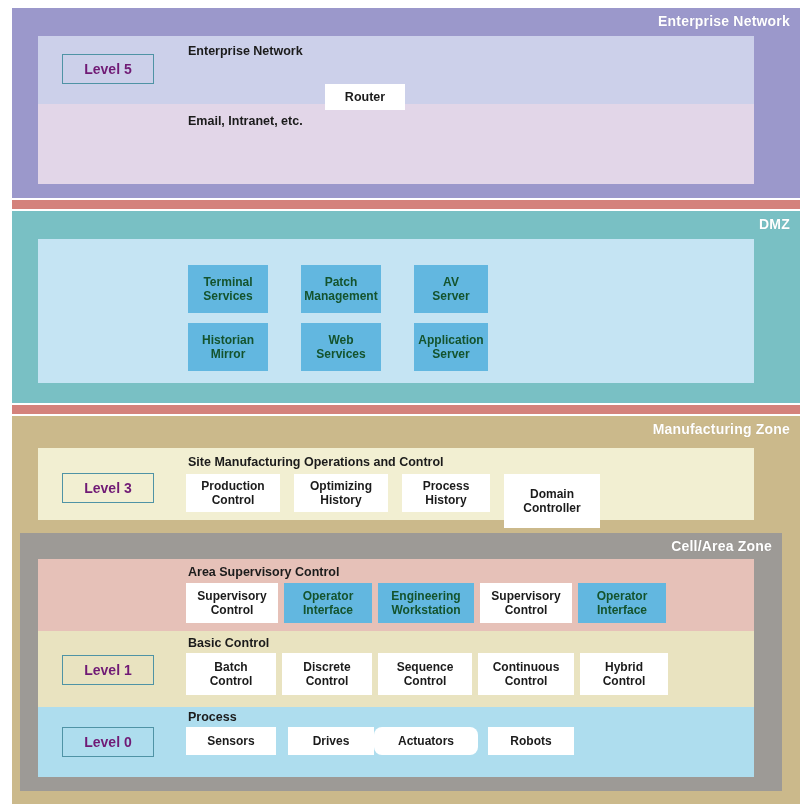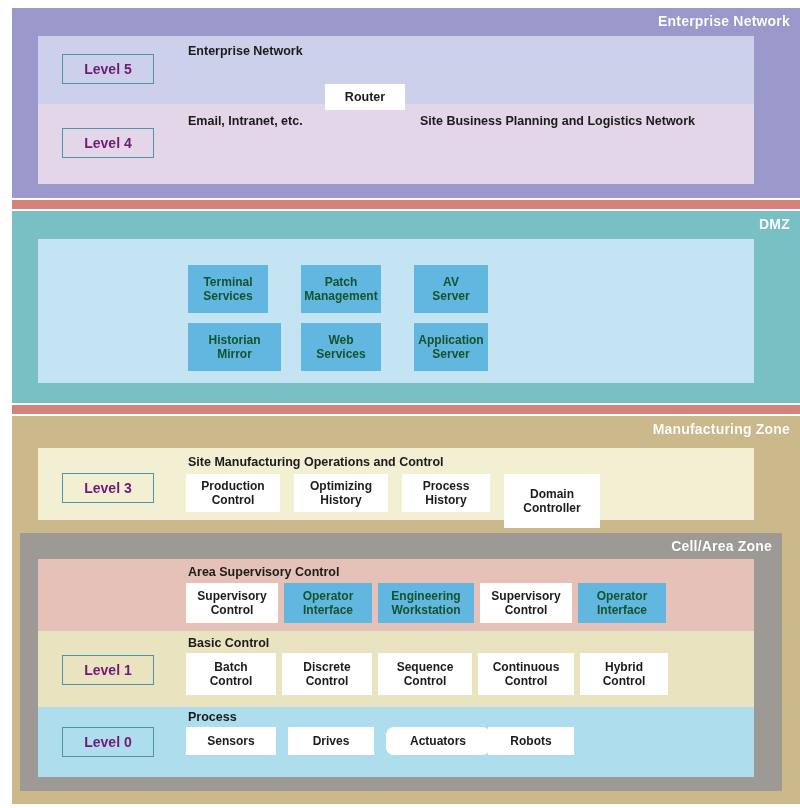--- a/index.html
+++ b/index.html
@@ -80,44 +80,42 @@
     <div class="zone-title">Enterprise Network</div>
 
     <div id="ent-inner">
 
       <div class="band" id="band-l5">
         <div class="level-chip" style="left:24px;top:18px;width:92px;height:30px;">Level 5</div>
         <div class="band-label" style="left:150px;top:8px;">Enterprise Network</div>
       </div>
 
       <div class="band" id="band-l4">
-        <div class="level-chip" style="left:24px;top:24px;width:92px;height:30px;">Level 4</div>
         <div class="band-label" style="left:150px;top:10px;">Email, Intranet, etc.</div>
-        <div class="band-label" style="left:382px;top:10px;">Site Business Planning and Logistics Network</div>
       </div>
 
       <div class="node" style="left:287px;top:48px;width:80px;height:26px;font-size:12.5px;">Router</div>
     </div>
   </div>
 
   <div class="redbar" id="redbar1"></div>
 
   <div class="zone" id="dmz">
     <div class="zone-title">DMZ</div>
 
     <div id="dmz-inner">
 
       <div class="node blue" style="left:150px;top:26px;width:80px;height:48px;">Terminal
 Services</div>
       <div class="node blue" style="left:263px;top:26px;width:80px;height:48px;">Patch
 Management</div>
       <div class="node blue" style="left:376px;top:26px;width:74px;height:48px;">AV
 Server</div>
 
-      <div class="node blue" style="left:150px;top:84px;width:93px;height:48px;">Historian
+      <div class="node blue" style="left:150px;top:84px;width:80px;height:48px;">Historian
 Mirror</div>
       <div class="node blue" style="left:263px;top:84px;width:80px;height:48px;">Web
 Services</div>
       <div class="node blue" style="left:376px;top:84px;width:74px;height:48px;">Application
 Server</div>
     </div>
   </div>
 
   <div class="redbar" id="redbar2"></div>
 
@@ -173,21 +171,21 @@
           <div class="node" style="left:542px;top:22px;width:88px;height:42px;">Hybrid
 Control</div>
         </div>
 
         <div class="band" id="cell-l0">
           <div class="level-chip" style="left:24px;top:20px;width:92px;height:30px;">Level 0</div>
           <div class="band-label" style="left:150px;top:3px;">Process</div>
 
           <div class="node" style="left:148px;top:20px;width:90px;height:28px;">Sensors</div>
           <div class="node" style="left:250px;top:20px;width:86px;height:28px;">Drives</div>
-          <div class="node" style="left:348px;top:20px;width:104px;height:28px;border-radius:8px;">Actuators</div>
+          <div class="node" style="left:336px;top:20px;width:104px;height:28px;border-radius:8px;">Actuators</div>
           <div class="node" style="left:450px;top:20px;width:86px;height:28px;">Robots</div>
         </div>
 
       </div>
     </div>
   </div>
 
 </div>
 
 </body></html>

